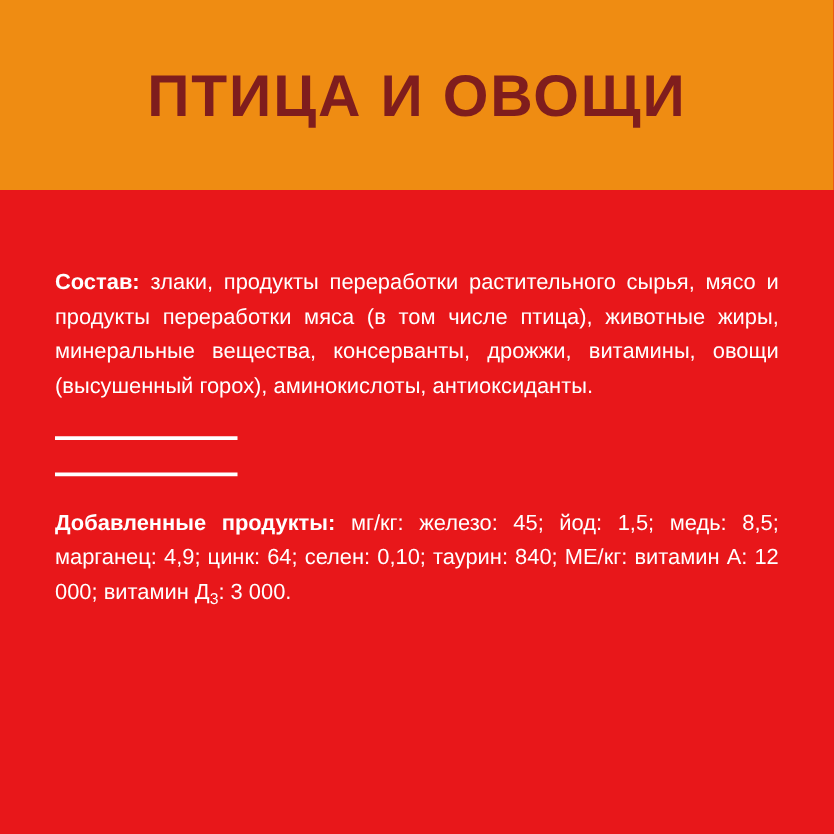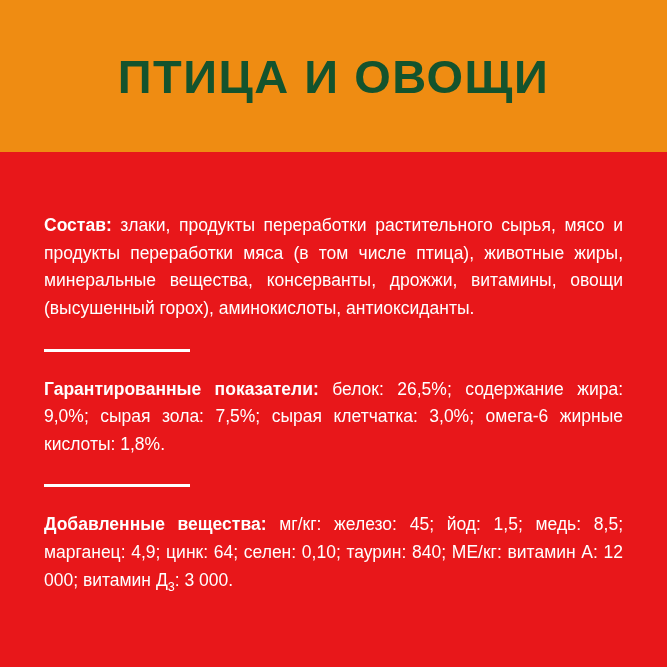--- a/index.html
+++ b/index.html
@@ -22,21 +22,21 @@
   }
   .header {
     background: #ef8c12;
     height: 152px;
     display: flex;
     align-items: center;
     justify-content: center;
     flex: 0 0 auto;
   }
   .header-title {
-    color: #14532d;
+    color: #7f1d1d;
     font-size: 47px;
     font-weight: bold;
     letter-spacing: 1.5px;
     text-align: center;
     line-height: 1;
   }
   .body {
     flex: 1 1 auto;
     padding: 60px 44px 0 44px;
   }
@@ -72,24 +72,21 @@
   </div>
 
   <div class="body">
 
     <div class="section">
       <p><span class="lead">Состав:</span><span> злаки, продукты переработки растительного сырья, мясо и продукты переработки мяса (в том числе птица), животные жиры, минеральные вещества, консерванты, дрожжи, витамины, овощи (высушенный горох), аминокислоты, антиоксиданты.</span></p>
     </div>
 
     <div class="divider"></div>
 
-    <div class="section sec2">
-      <p><span class="lead">Гарантированные показатели:</span><span> белок: 26,5%; содержание жира: 9,0%; сырая зола: 7,5%; сырая клетчатка: 3,0%; омега-6 жирные кислоты: 1,8%.</span></p>
-    </div>
 
     <div class="divider"></div>
 
     <div class="section sec2">
-      <p><span class="lead">Добавленные вещества:</span><span> мг/кг: железо: 45; йод: 1,5; медь: 8,5; марганец: 4,9; цинк: 64; селен: 0,10; таурин: 840; МЕ/кг: витамин А: 12 000; витамин Д</span><span class="sub">3</span><span>: 3 000.</span></p>
+      <p><span class="lead">Добавленные продукты:</span><span> мг/кг: железо: 45; йод: 1,5; медь: 8,5; марганец: 4,9; цинк: 64; селен: 0,10; таурин: 840; МЕ/кг: витамин А: 12 000; витамин Д</span><span class="sub">3</span><span>: 3 000.</span></p>
     </div>
 
   </div>
 </div>
 
 </body></html>

